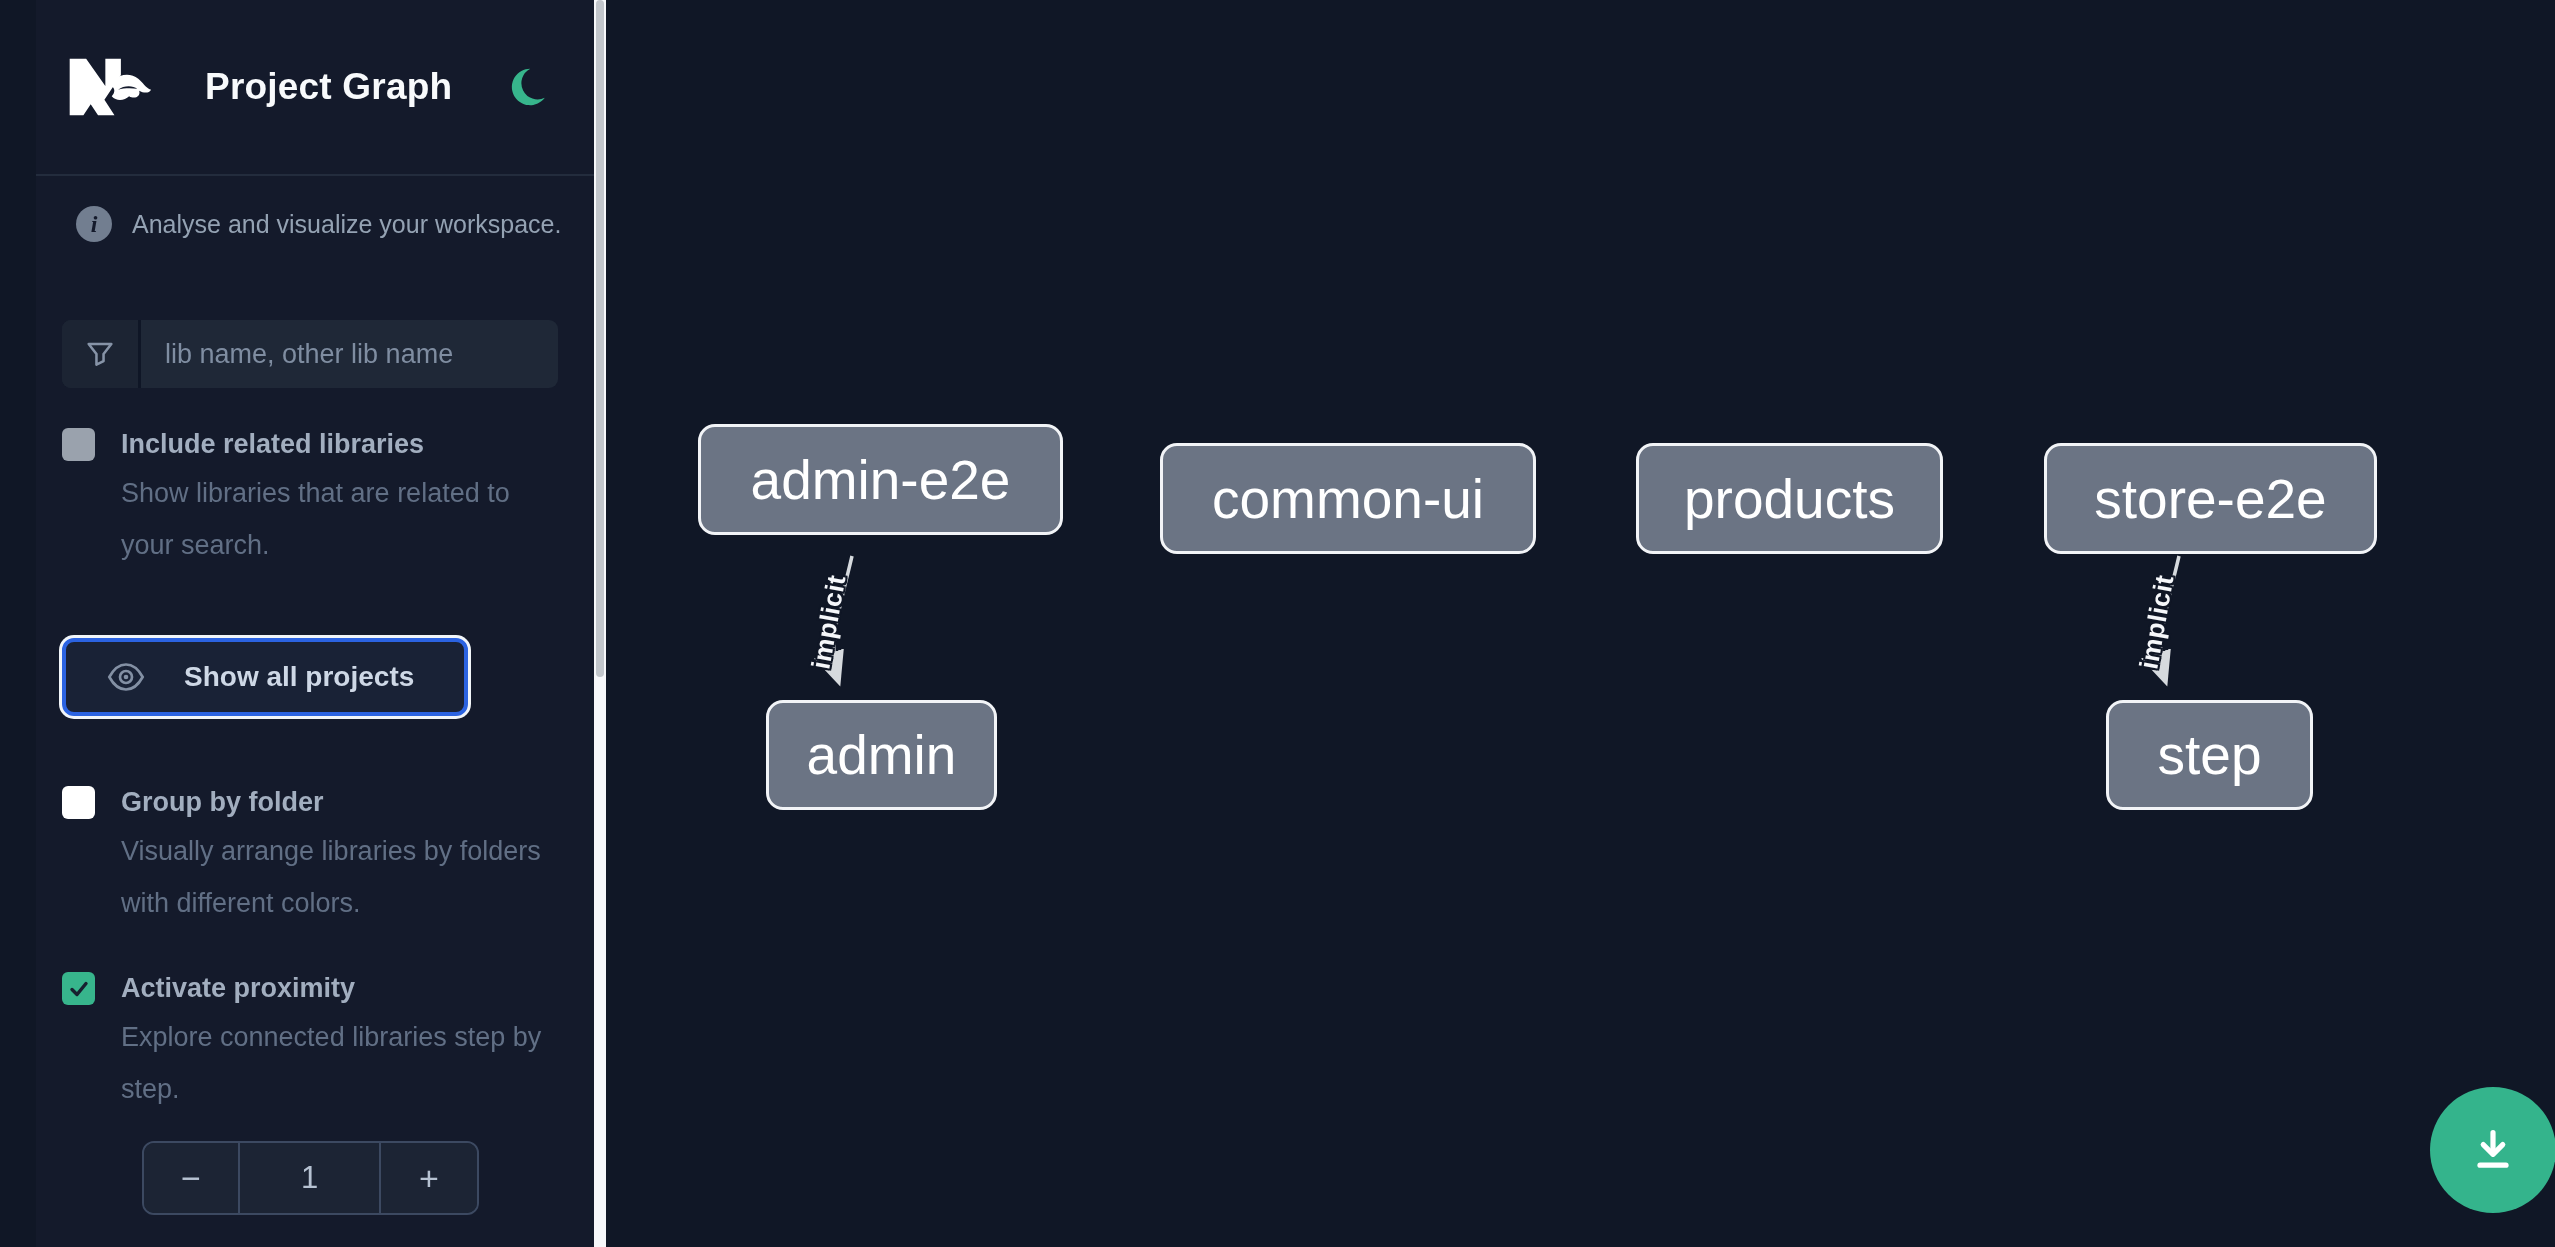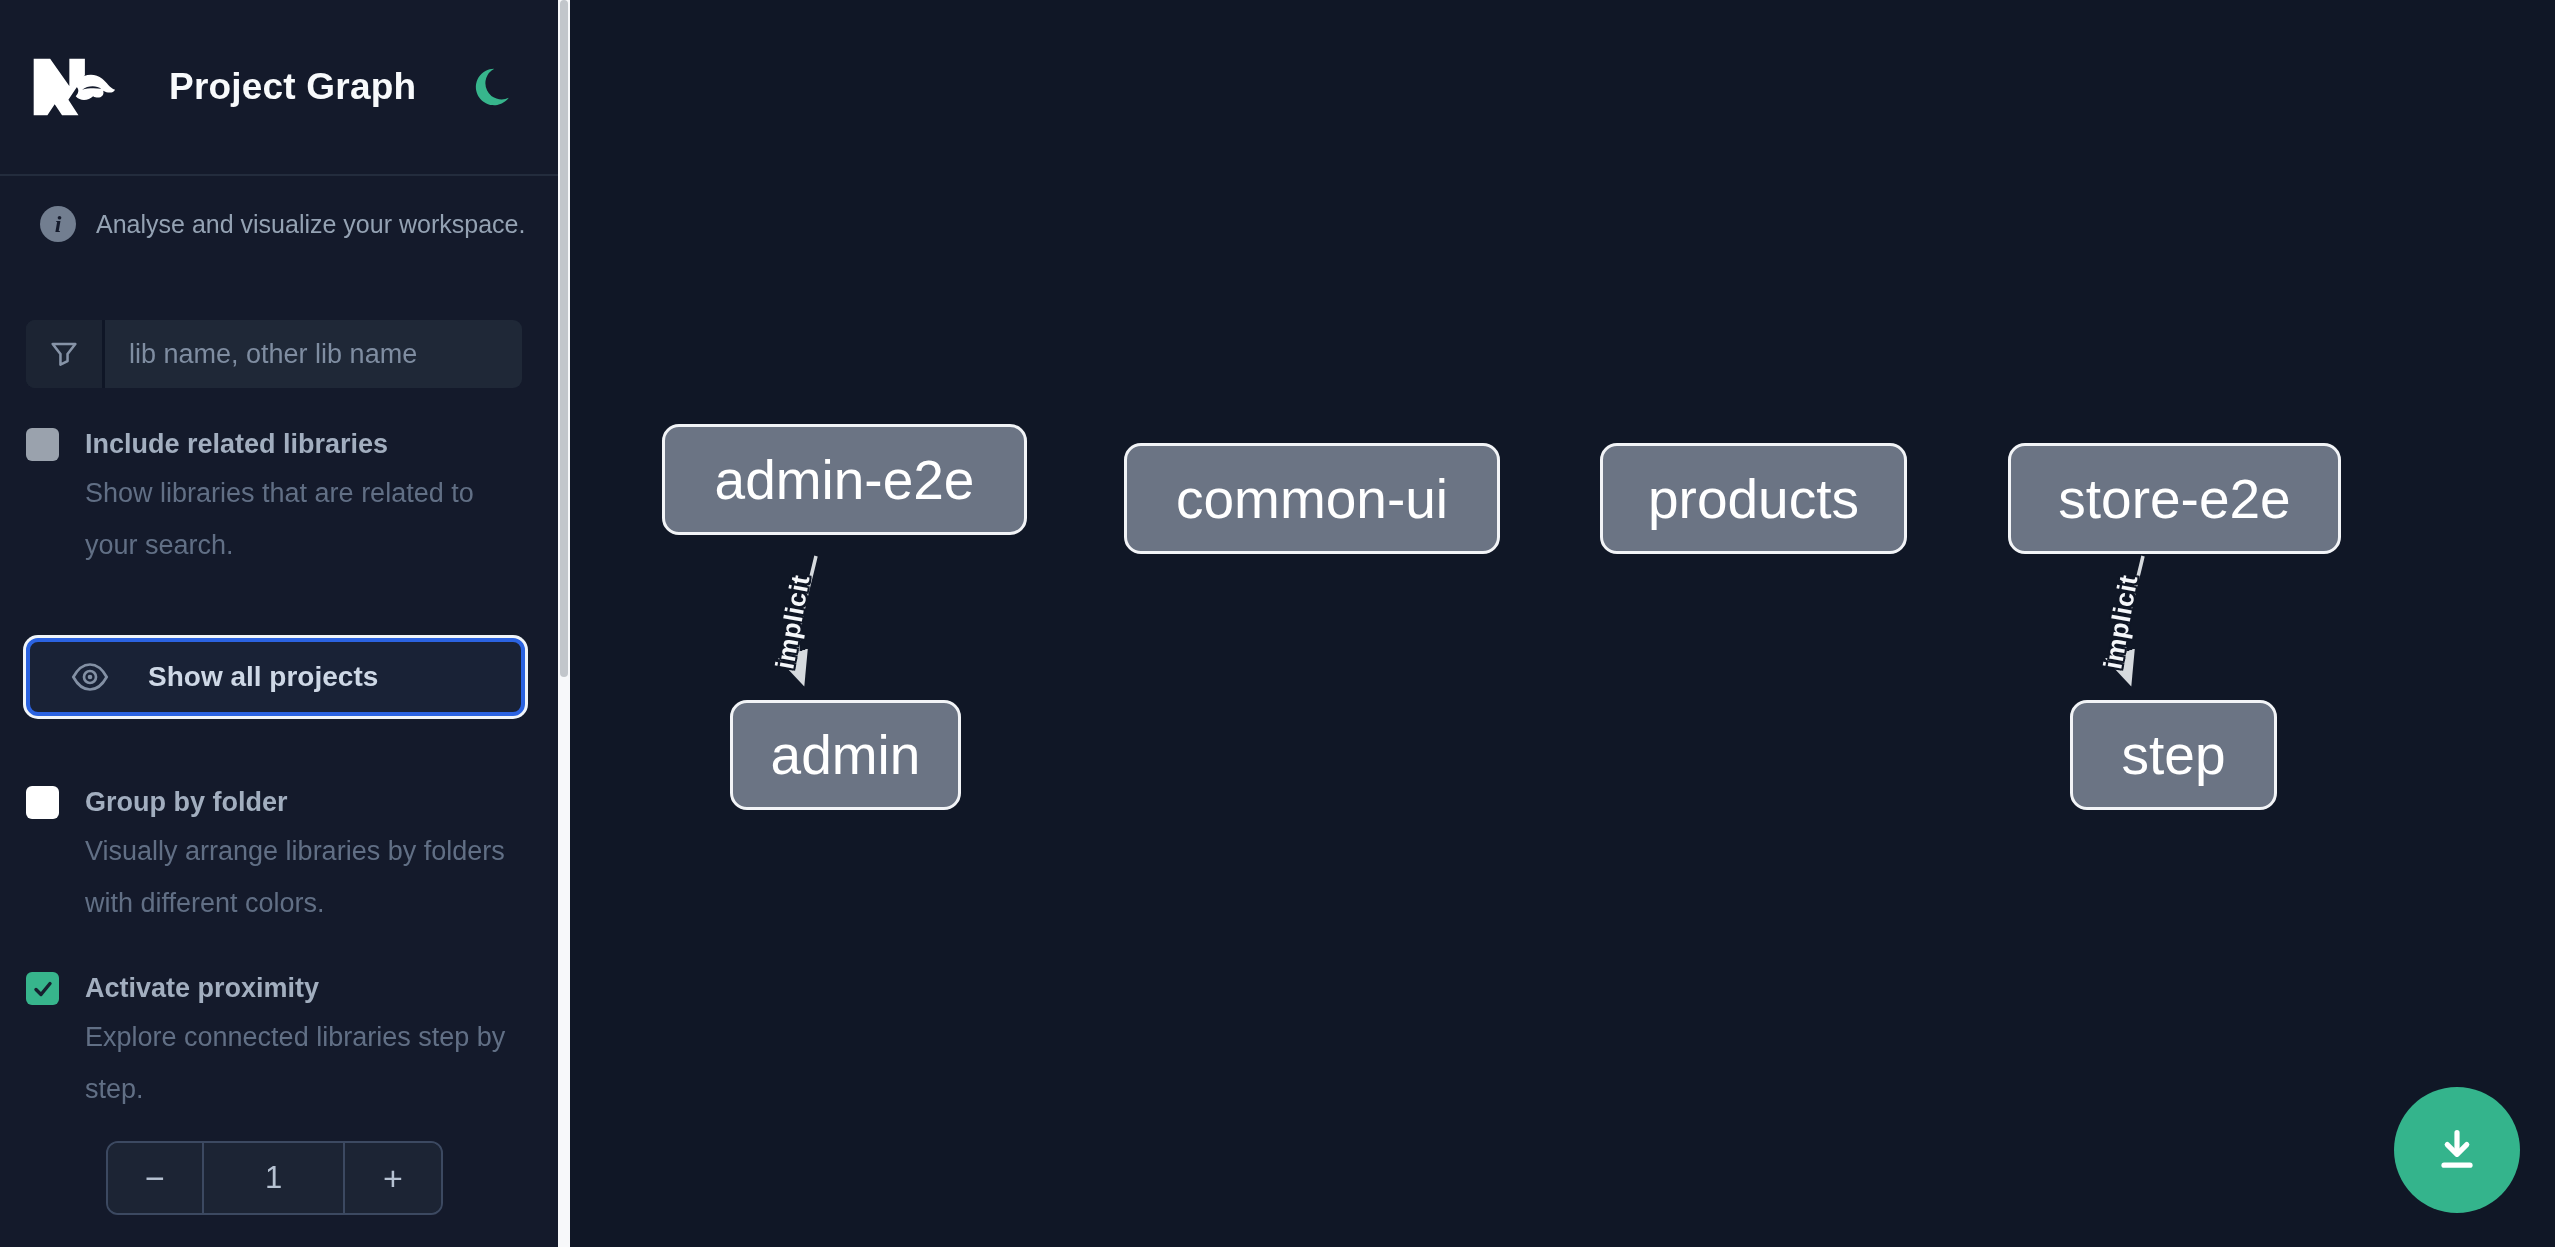--- a/index.html
+++ b/index.html
@@ -1,21 +1,21 @@
 <!DOCTYPE html>
 <html><head>
 <meta charset="utf-8">
 <style>
   * { margin:0; padding:0; box-sizing:border-box; }
   html,body { width:2555px; height:1247px; overflow:hidden; }
   body { font-family:"Liberation Sans","DejaVu Sans",sans-serif; background:#101726; }
   .app { display:flex; width:2555px; height:1247px; }
 
   
-  .sidebar { position:relative; width:558px; height:1247px; background:#141a2b; flex:0 0 558px; }
+  .sidebar { position:relative; width:558px; height:1247px; background:#141a2b; flex:0 0 558px;margin-left:36px; }
   .sidebar-header { height:176px; border-bottom:2px solid #232c3d; display:flex; align-items:center; padding:0 40px 0 25px; }
   .nx-logo { width:96px; height:64px; flex:0 0 auto; }
   .app-title { color:#f8fafc; font-size:37px; font-weight:700; letter-spacing:.2px; margin-left:48px; flex:1; }
   .moon { width:46px; height:46px; position:relative; cursor:pointer; }
 
   .tagline-row { display:flex; align-items:center; gap:20px; padding:0 26px 0 40px; margin-top:30px; }
   .info-circle { width:36px; height:36px; border-radius:50%; background:#727e90; color:#141a2b;
                  display:flex; align-items:center; justify-content:center; font-size:24px; font-weight:700;
                  font-family:"Liberation Serif","DejaVu Serif",serif; font-style:italic; flex:0 0 auto; }
   .tagline { color:#94a2b3; font-size:25px; }
@@ -29,21 +29,21 @@
   .search-box input::placeholder { color:#7f8da1; opacity:1; }
 
   .option-block { display:grid; grid-template-columns:59px 1fr; padding:0 26px; align-items:start; }
   .option-block .cbx { width:33px; height:33px; border-radius:6px; margin-top:2px; cursor:pointer; }
   .cbx-gray  { background:#9aa2ad; }
   .cbx-white { background:#ffffff; }
   .cbx-green { background:#37b58c; display:flex; align-items:center; justify-content:center; }
   .option-label { color:#a2aebf; font-size:27px; font-weight:700; line-height:37px; cursor:pointer; }
   .option-desc  { grid-column:2; color:#616f85; font-size:27px; line-height:52px; margin-top:4px; }
 
-  .side-btn { margin:0 26px; width:499px; display:flex; align-items:center; gap:38px;
+  .side-btn { margin:0 26px; width:406px; display:flex; align-items:center; gap:38px;
               padding:0 40px; cursor:pointer; font-family:inherit; }
   .btn-show { margin-top:67px; height:78px; background:#192236; border:4px solid #2b63e1; border-radius:12px;
               box-shadow:0 0 0 3px #f1f5f9; }
   .btn-hide { margin-top:25px; height:72px; background:#151d2d; border:2px solid #3c4961; border-radius:10px; }
   .side-btn span.lbl { color:#ced8e6; font-size:28px; font-weight:700; }
 
   .mt-group { margin-top:68px; }
   .mt-prox  { margin-top:41px; }
 
   .stepper { margin:26px 0 0 106px; width:337px; height:74px; display:flex; border:2px solid #3c4961;

